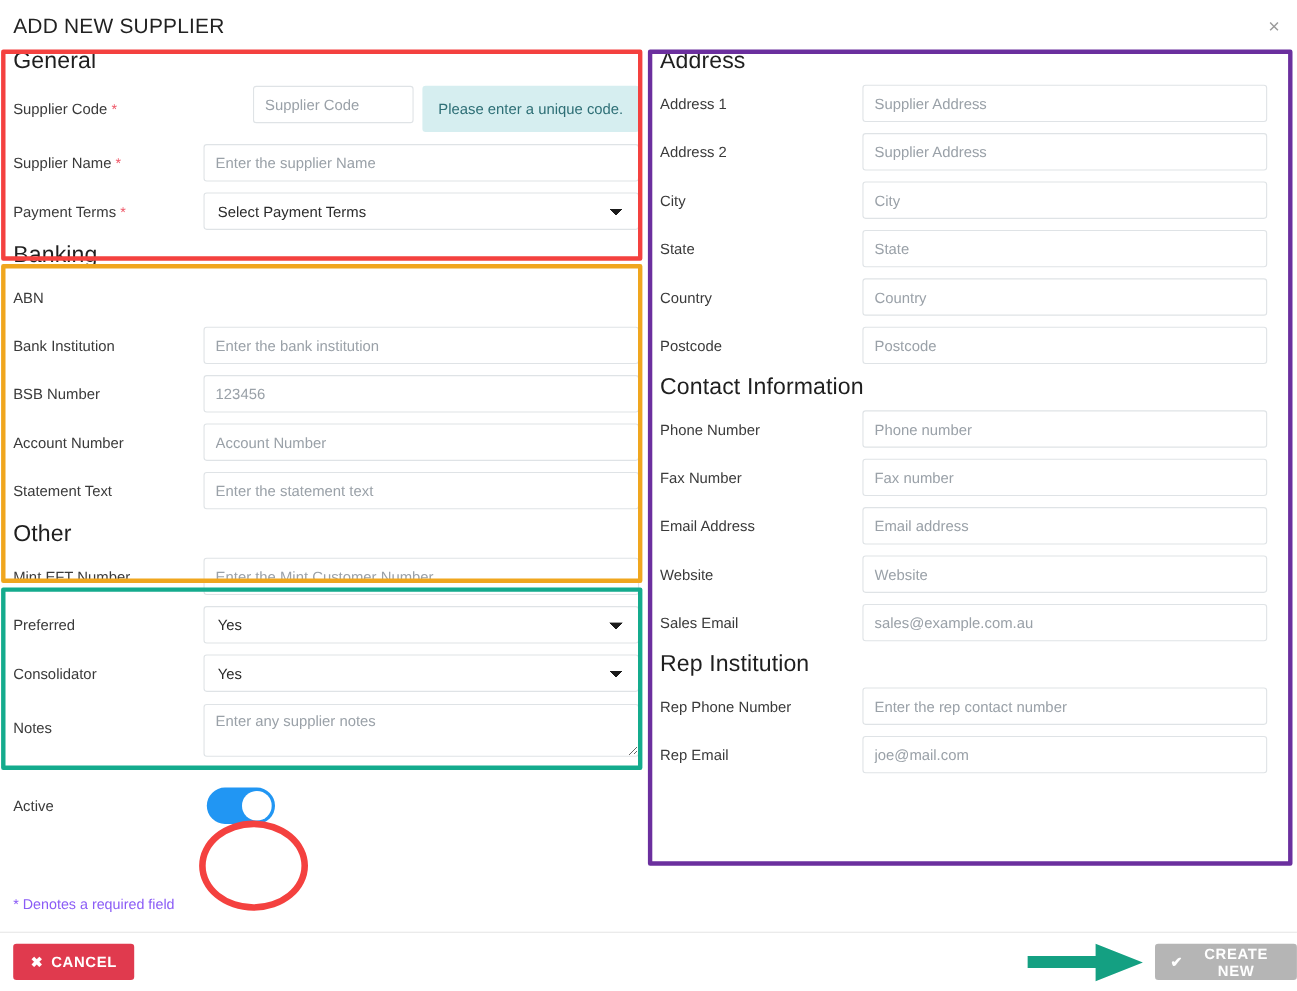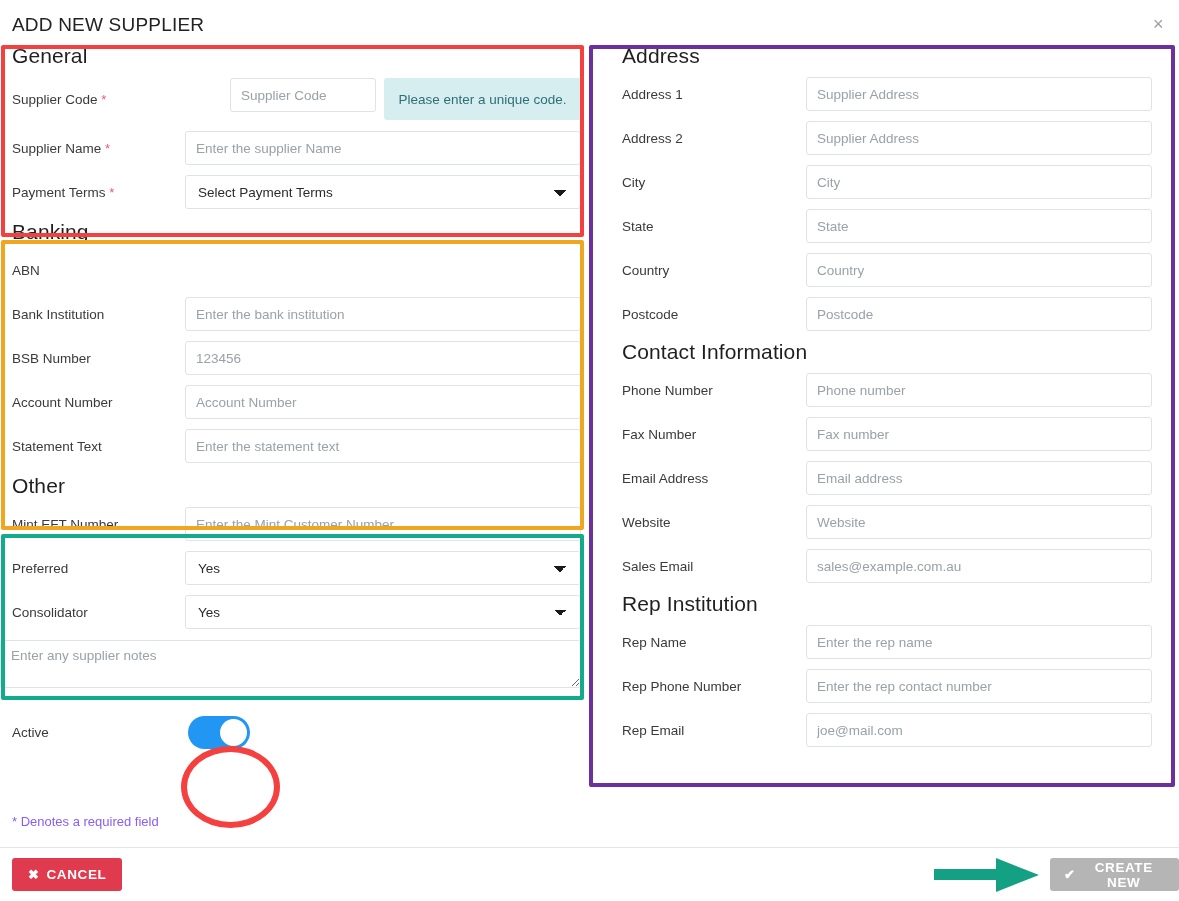--- a/index.html
+++ b/index.html
@@ -22,21 +22,21 @@
     font-size:19px; font-weight:400; letter-spacing:.2px; color:#222;
   }
   .close-btn {
     position:absolute; right:10px; top:13px;
     width:22px; height:22px; line-height:20px; text-align:center;
     font-size:18px; color:#9b9b9b; cursor:pointer; background:none; border:none;
   }
 
   
   .col-left  { position:absolute; left:0;   top:44px; width:590px; }
-  .col-right { position:absolute; left:590px; top:44px; width:573px;padding-left:22px; }
+  .col-right { position:absolute; left:590px; top:44px; width:573px; }
 
   .section-title {
     font-size:21px; font-weight:400; color:#1f1f1f;
     margin:0; padding:0 0 4px 12px; letter-spacing:.1px;
   }
   .col-right .section-title { padding-left:10px; }
 
   
   .row {
     position:relative;
@@ -245,20 +245,21 @@
       <div class="ctl">
         <select class="sel">
           <option>Yes</option>
         </select>
       </div>
     </div>
   </div>
 
   <div style="margin-top:6px;">
     <div class="row tall">
+      <div class="lbl" style="padding-top:14px;">Notes</div>
       <div class="ctl">
         <textarea class="txa" placeholder="Enter any supplier notes" style=""></textarea>
       </div>
     </div>
     <div class="row" style="height:60px;">
       <div class="lbl">Active</div>
       <div class="ctl">
         <button class="toggle">
           <span class="knob"></span>
         </button>
@@ -339,26 +340,20 @@
     <div class="row">
       <div class="lbl">Sales Email</div>
       <div class="ctl">
         <input class="inp" type="text" placeholder="sales@example.com.au" style="">
       </div>
     </div>
   </div>
 
   <div style="margin-top:4px;">
     <h2 class="section-title">Rep Institution</h2>
-    <div class="row">
-      <div class="lbl">Rep Name</div>
-      <div class="ctl">
-        <input class="inp" type="text" placeholder="Enter the rep name" style="">
-      </div>
-    </div>
     <div class="row">
       <div class="lbl">Rep Phone Number</div>
       <div class="ctl">
         <input class="inp" type="text" placeholder="Enter the rep contact number" style="">
       </div>
     </div>
     <div class="row">
       <div class="lbl">Rep Email</div>
       <div class="ctl">
         <input class="inp" type="text" placeholder="joe@mail.com" style="">

